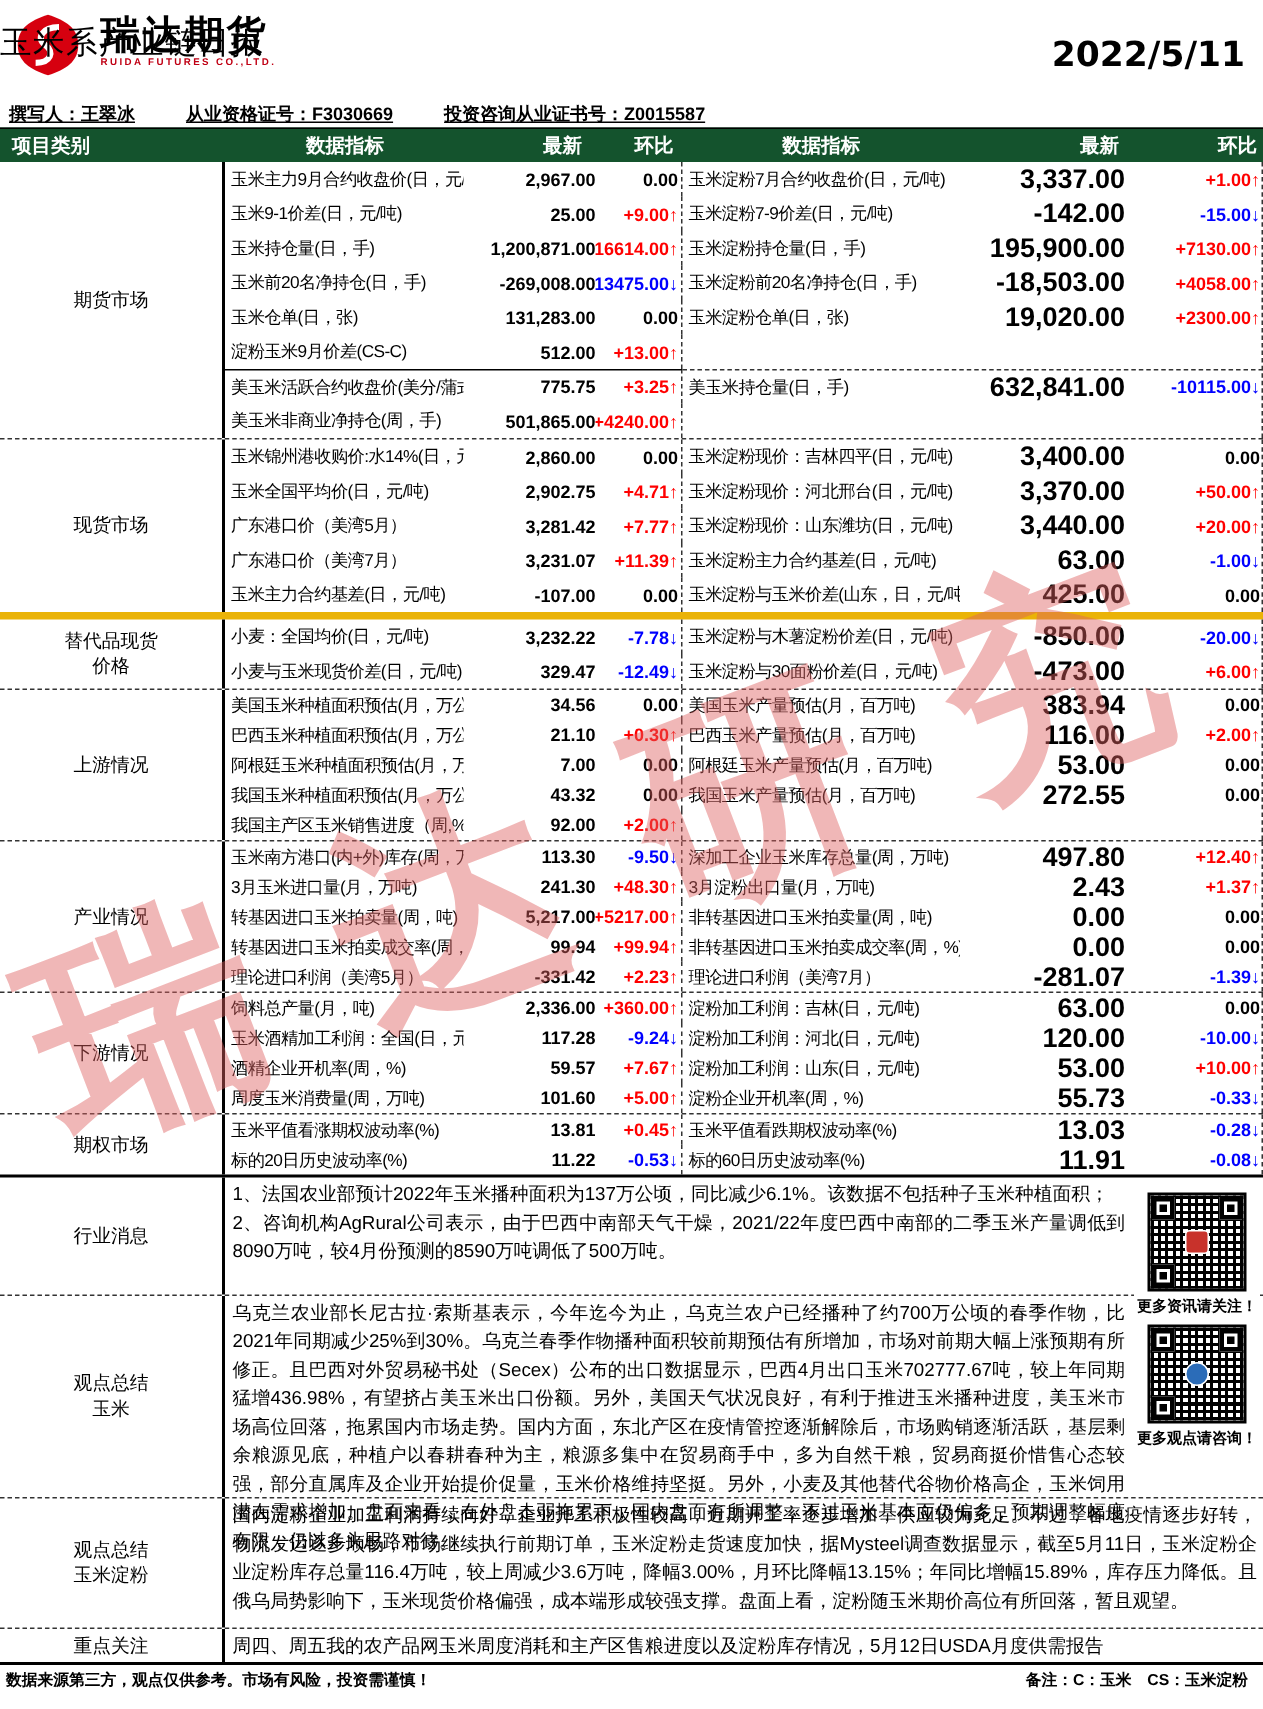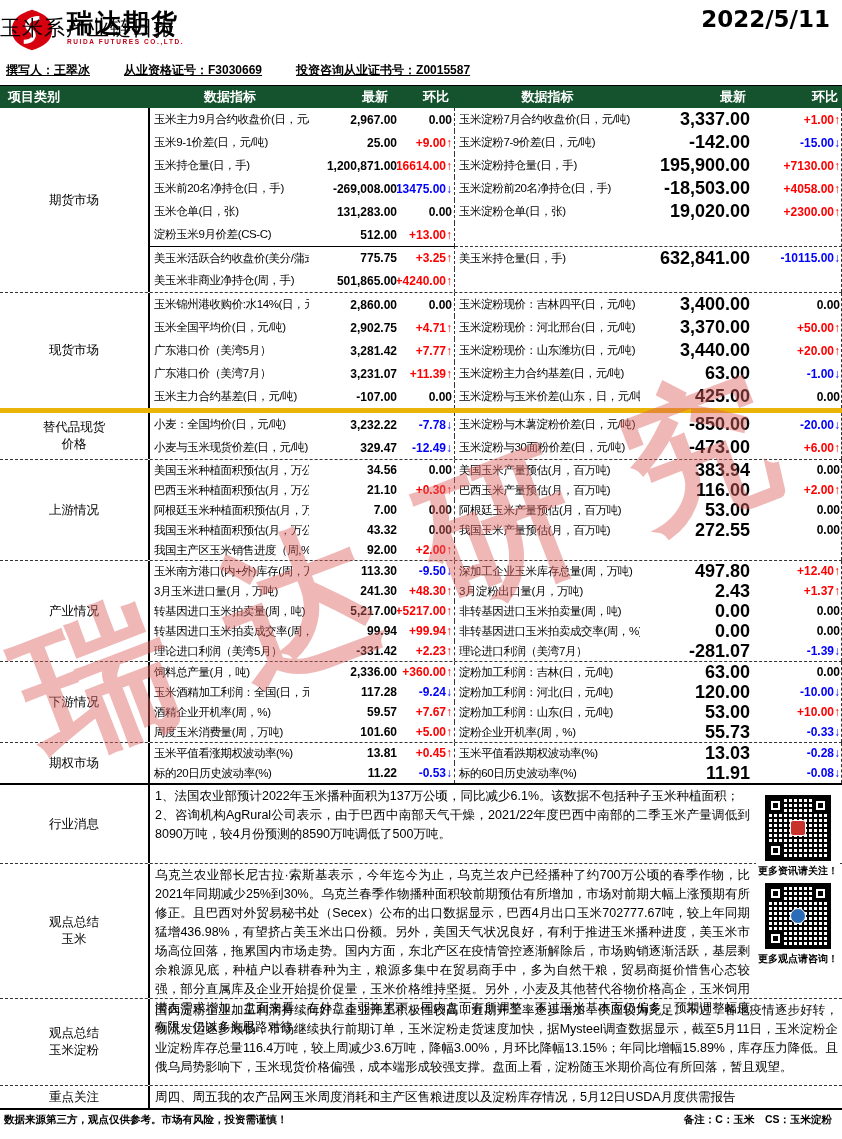--- a/index.html
+++ b/index.html
@@ -7,24 +7,24 @@
   body { font-family:"Liberation Sans","DejaVu Sans",sans-serif; color:#000; }
   .page { position:relative; width:842px; height:1139px; background:#fff; overflow:hidden; }
 
   
   .hdr { position:relative; height:62px; }
   .logo { position:absolute; left:10px; top:8px; display:flex; align-items:flex-start; }
   .logo-txt { margin-left:13px; }
   .logo-cn { font-size:26px; font-weight:bold; letter-spacing:2px; line-height:30px; }
   .logo-en { font-size:6.5px; color:#c00014; letter-spacing:1.6px; font-weight:bold; }
   .title { position:absolute; left:0; right:0; top:14px; text-align:left; font-size:21px; font-weight:400; letter-spacing:1px; }
-  .date { position:absolute; right:12px; top:6px; font-size:23px; font-weight:bold; font-family:"DejaVu Sans","Liberation Sans",sans-serif; }
-
-  
-  .info { height:23px; padding-left:6px; display:flex; align-items:flex-start; gap:34px; font-size:12px; font-weight:bold; }
+  .date { position:absolute; right:12px; top:24px; font-size:23px; font-weight:bold; font-family:"DejaVu Sans","Liberation Sans",sans-serif; }
+
+  
+  .info { height:23px; padding-left:6px; display:flex; align-items:flex-end; gap:34px; font-size:12px; font-weight:bold; }
   .info span { text-decoration:underline; }
 
   
   .cols { display:flex; height:23px; background:#14532d; color:#fff; font-size:13px; font-weight:bold; align-items:center; border-top:1px solid #000; }
   .cols .c0 { width:150px; padding-left:8px; }
   .cols .c1 { width:160px; text-align:center; }
   .cols .c2 { width:88px; text-align:right; padding-right:10px; }
   .cols .c3 { width:57px; text-align:right; padding-right:6px; }
   .cols .c4 { width:185px; text-align:center; }
   .cols .c5 { width:118px; text-align:right; padding-right:12px; }

